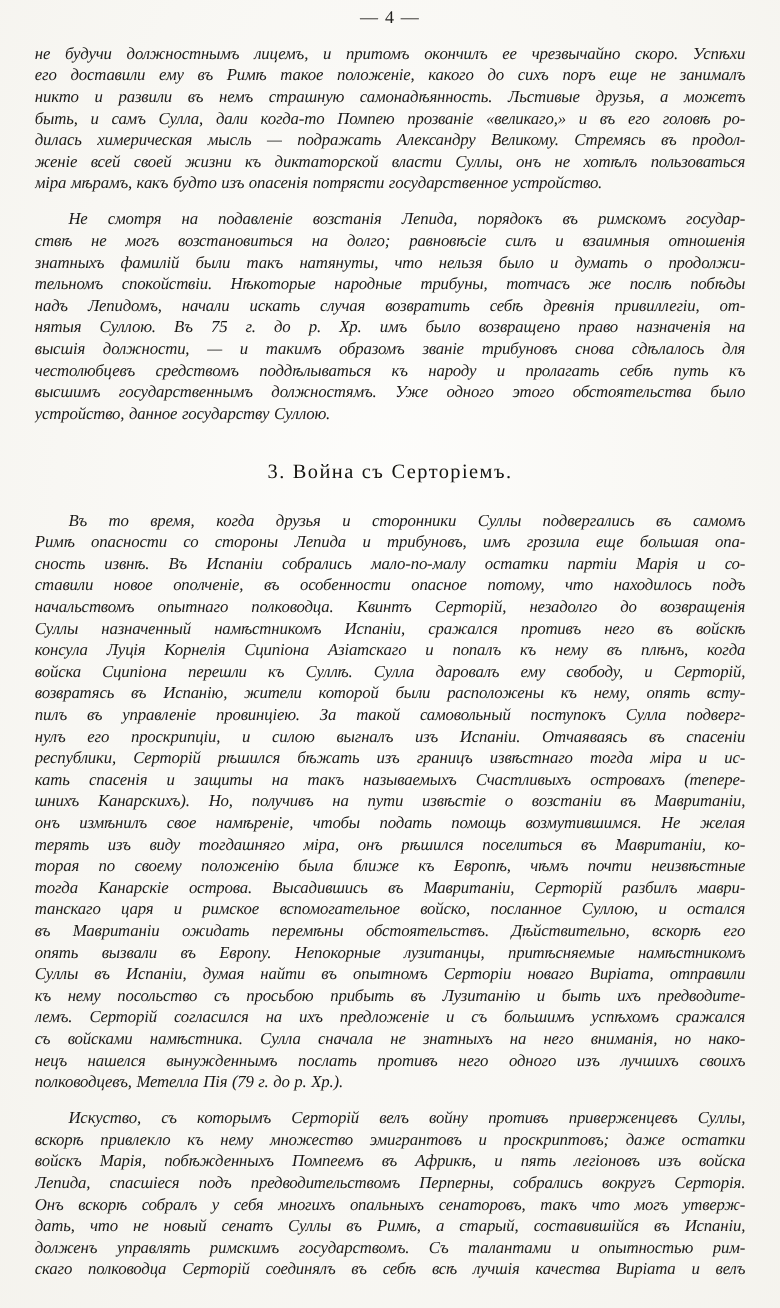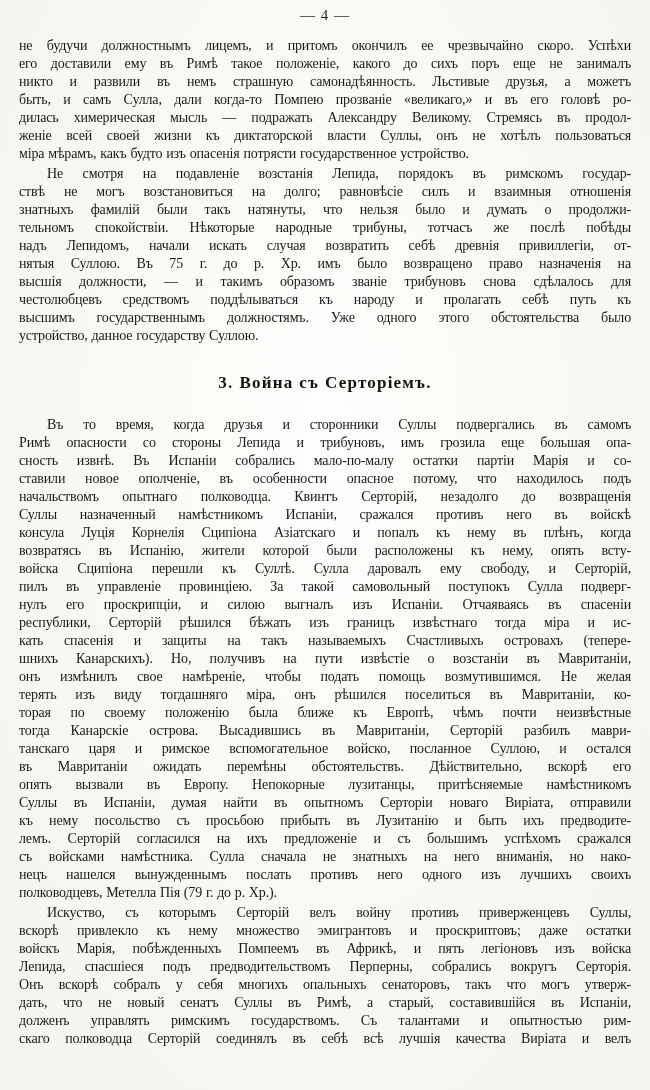--- a/index.html
+++ b/index.html
@@ -29,33 +29,33 @@
     letter-spacing: 1px;
     margin-bottom: 13px;
     color: #201f1c;
   }
   .body-text {
     font-size: 14px;
     line-height: 18px;
     letter-spacing: -0.15px;
     word-spacing: 0.5px;
   }
-  .para { margin: 2px; }
+  .para { margin: 12px; font-style: italic; }
   .line {
     text-align: justify;
     text-align-last: justify;
     white-space: normal;
     height: 18px;
     overflow: hidden;
   }
   .line.final { text-align-last: left; }
   .line.indent { text-indent: 28px; }
   .section-heading {
     text-align: center;
-    font-weight: bold;
+    font-weight: normal;
     font-size: 17px;
     letter-spacing: 1.2px;
     margin: 29px 0 24px 0;
     color: #151410;
   }
 </style>
 </head>
 <body>
 
 <div class="page">
@@ -90,22 +90,22 @@
     <div class="section-heading">3. Война съ Серторіемъ.</div>
 
     <div class="para">
         <div class="line indent">Въ то время, когда друзья и сторонники Суллы подвергались въ самомъ</div>
         <div class="line">Римѣ опасности со стороны Лепида и трибуновъ, имъ грозила еще большая опа-</div>
         <div class="line">сность извнѣ. Въ Испаніи собрались мало-по-малу остатки партіи Марія и со-</div>
         <div class="line">ставили новое ополченіе, въ особенности опасное потому, что находилось подъ</div>
         <div class="line">начальствомъ опытнаго полководца. Квинтъ Серторій, незадолго до возвращенія</div>
         <div class="line">Суллы назначенный намѣстникомъ Испаніи, сражался противъ него въ войскѣ</div>
         <div class="line">консула Луція Корнелія Сципіона Азіатскаго и попалъ къ нему въ плѣнъ, когда</div>
+        <div class="line">войска Сципіона перешли къ Суллѣ. Сулла даровалъ ему свободу, и Серторій,</div>
         <div class="line">возвратясь въ Испанію, жители которой были расположены къ нему, опять всту-</div>
-        <div class="line">войска Сципіона перешли къ Суллѣ. Сулла даровалъ ему свободу, и Серторій,</div>
         <div class="line">пилъ въ управленіе провинціею. За такой самовольный поступокъ Сулла подверг-</div>
         <div class="line">нулъ его проскрипціи, и силою выгналъ изъ Испаніи. Отчаяваясь въ спасеніи</div>
         <div class="line">республики, Серторій рѣшился бѣжать изъ границъ извѣстнаго тогда міра и ис-</div>
         <div class="line">кать спасенія и защиты на такъ называемыхъ Счастливыхъ островахъ (тепере-</div>
         <div class="line">шнихъ Канарскихъ). Но, получивъ на пути извѣстіе о возстаніи въ Мавританіи,</div>
         <div class="line">онъ измѣнилъ свое намѣреніе, чтобы подать помощь возмутившимся. Не желая</div>
         <div class="line">терять изъ виду тогдашняго міра, онъ рѣшился поселиться въ Мавританіи, ко-</div>
         <div class="line">торая по своему положенію была ближе къ Европѣ, чѣмъ почти неизвѣстные</div>
         <div class="line">тогда Канарскіе острова. Высадившись въ Мавританіи, Серторій разбилъ маври-</div>
         <div class="line">танскаго царя и римское вспомогательное войско, посланное Суллою, и остался</div>

